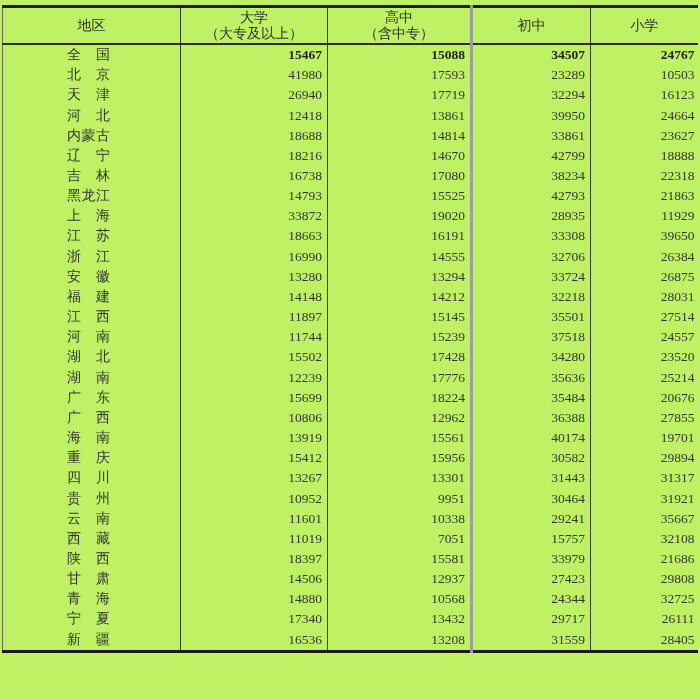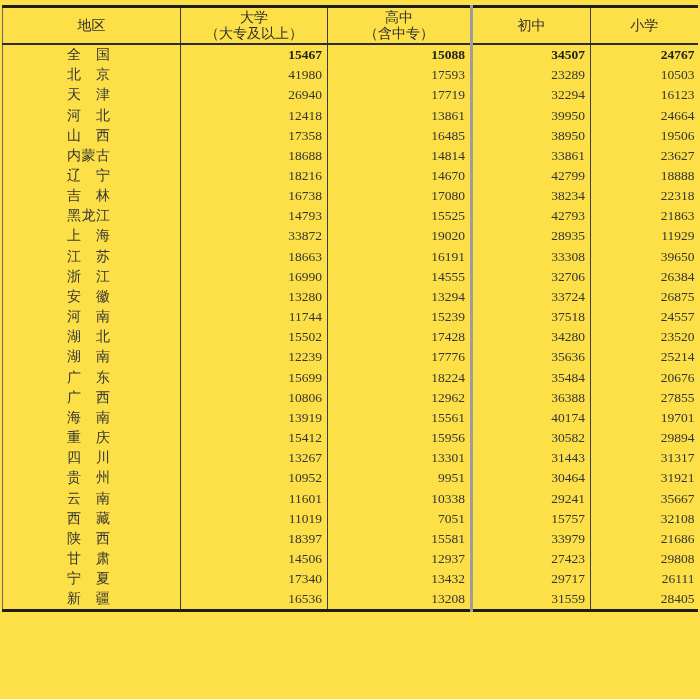--- a/index.html
+++ b/index.html
@@ -11,21 +11,21 @@
     height: 699px;
     background: #fbfbf8;
     font-family: "Liberation Serif", "DejaVu Serif", serif;
     color: #333;
     overflow: hidden;
   }
   .sheet {
     position: relative;
     width: 700px;
     height: 699px;
-    background: #fde047;
+    background: #bef264;
   }
   table.stat-table {
     position: absolute;
     left: 2px;
     top: 5px;
     width: 695px;
     border-collapse: collapse;
     table-layout: fixed;
     border-top: 3px solid #1d1d1d;
     border-bottom: 3px solid #1d1d1d;
@@ -146,29 +146,20 @@
     <td class="region-cell b-thin">
       <span class="region-label">河　北</span>
     </td>
     <td class="num-cell b-thin">12418</td>
     <td class="num-cell b-gray">13861</td>
     <td class="num-cell b-thin">39950</td>
     <td class="num-cell last">24664</td>
   </tr>
         <tr>
     <td class="region-cell b-thin">
-      <span class="region-label">山　西</span>
-    </td>
-    <td class="num-cell b-thin">17358</td>
-    <td class="num-cell b-gray">16485</td>
-    <td class="num-cell b-thin">38950</td>
-    <td class="num-cell last">19506</td>
-  </tr>
-        <tr>
-    <td class="region-cell b-thin">
       <span class="region-label">内蒙古</span>
     </td>
     <td class="num-cell b-thin">18688</td>
     <td class="num-cell b-gray">14814</td>
     <td class="num-cell b-thin">33861</td>
     <td class="num-cell last">23627</td>
   </tr>
         <tr>
     <td class="region-cell b-thin">
       <span class="region-label">辽　宁</span>
@@ -227,20 +218,38 @@
     <td class="region-cell b-thin">
       <span class="region-label">安　徽</span>
     </td>
     <td class="num-cell b-thin">13280</td>
     <td class="num-cell b-gray">13294</td>
     <td class="num-cell b-thin">33724</td>
     <td class="num-cell last">26875</td>
   </tr>
         <tr>
     <td class="region-cell b-thin">
+      <span class="region-label">福　建</span>
+    </td>
+    <td class="num-cell b-thin">14148</td>
+    <td class="num-cell b-gray">14212</td>
+    <td class="num-cell b-thin">32218</td>
+    <td class="num-cell last">28031</td>
+  </tr>
+        <tr>
+    <td class="region-cell b-thin">
+      <span class="region-label">江　西</span>
+    </td>
+    <td class="num-cell b-thin">11897</td>
+    <td class="num-cell b-gray">15145</td>
+    <td class="num-cell b-thin">35501</td>
+    <td class="num-cell last">27514</td>
+  </tr>
+        <tr>
+    <td class="region-cell b-thin">
       <span class="region-label">河　南</span>
     </td>
     <td class="num-cell b-thin">11744</td>
     <td class="num-cell b-gray">15239</td>
     <td class="num-cell b-thin">37518</td>
     <td class="num-cell last">24557</td>
   </tr>
         <tr>
     <td class="region-cell b-thin">
       <span class="region-label">湖　北</span>
@@ -344,20 +353,29 @@
     <td class="region-cell b-thin">
       <span class="region-label">甘　肃</span>
     </td>
     <td class="num-cell b-thin">14506</td>
     <td class="num-cell b-gray">12937</td>
     <td class="num-cell b-thin">27423</td>
     <td class="num-cell last">29808</td>
   </tr>
         <tr>
     <td class="region-cell b-thin">
+      <span class="region-label">青　海</span>
+    </td>
+    <td class="num-cell b-thin">14880</td>
+    <td class="num-cell b-gray">10568</td>
+    <td class="num-cell b-thin">24344</td>
+    <td class="num-cell last">32725</td>
+  </tr>
+        <tr>
+    <td class="region-cell b-thin">
       <span class="region-label">宁　夏</span>
     </td>
     <td class="num-cell b-thin">17340</td>
     <td class="num-cell b-gray">13432</td>
     <td class="num-cell b-thin">29717</td>
     <td class="num-cell last">26111</td>
   </tr>
         <tr>
     <td class="region-cell b-thin">
       <span class="region-label">新　疆</span>

